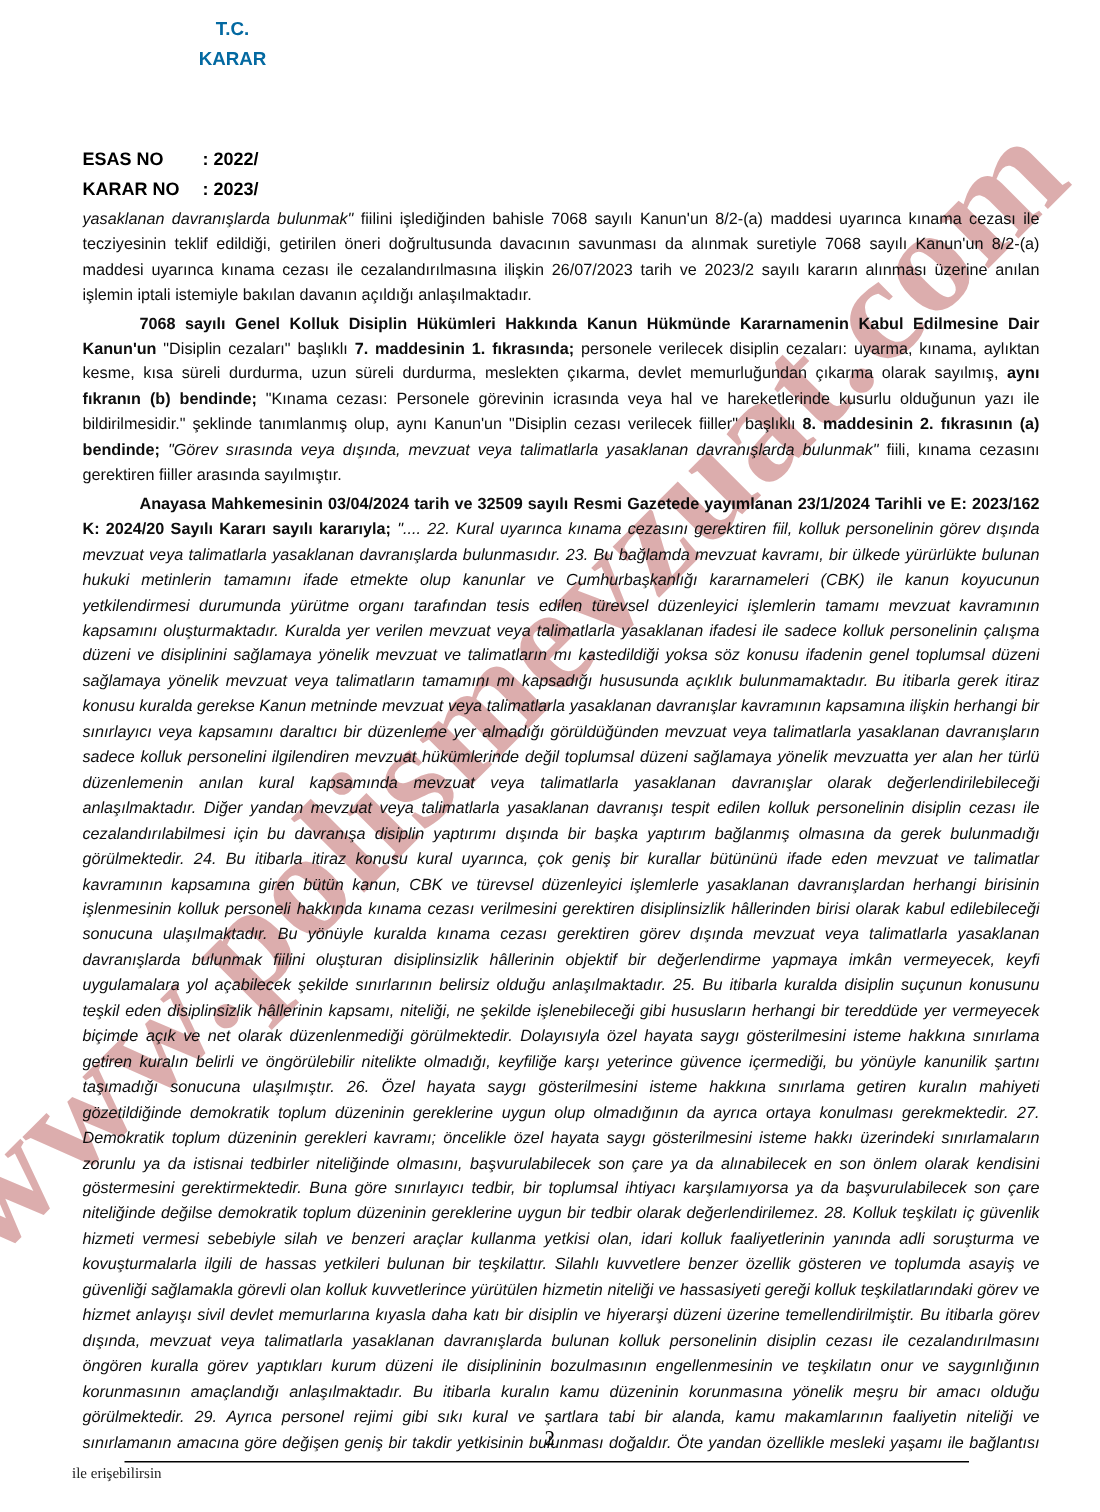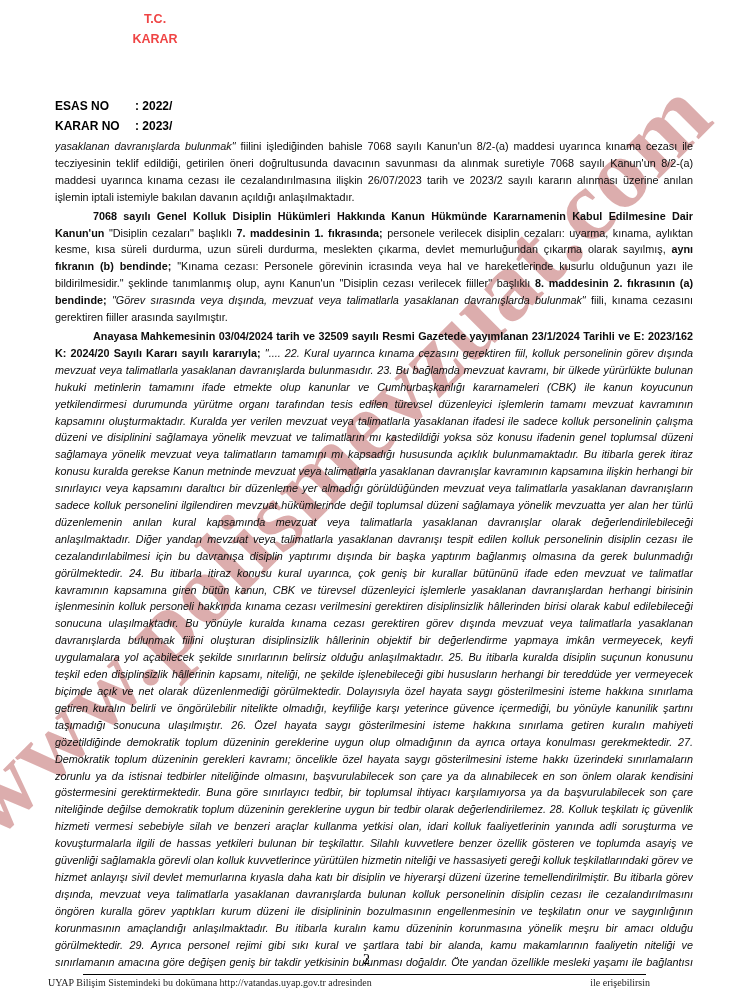--- a/index.html
+++ b/index.html
@@ -24,21 +24,21 @@
     transform:rotate(-45deg);
     transform-origin:0 100%;
     z-index:0;
     pointer-events:none;
     letter-spacing:1px;
   }
   .content{position:relative;z-index:1;}
   .court-header{
     position:absolute;top:10px;left:0;width:310px;
     text-align:center;font-weight:bold;font-size:12.5px;line-height:19.5px;
-    color:#ef4444;
+    color:#0369a1;
   }
   .case-numbers{
     position:absolute;top:97px;left:55px;
     font-weight:bold;font-size:12px;color:#000;
   }
   .case-row{display:flex;height:19.5px;line-height:19.5px;}
   .case-label{width:80px;}
   .body-text{
     position:absolute;top:138px;left:55px;width:638px;
     font-size:10.8px;line-height:16.9px;
@@ -96,18 +96,17 @@
       <p><span class="seg-italic">yasaklanan davranışlarda bulunmak" </span><span class="seg-normal">fiilini işlediğinden bahisle 7068 sayılı Kanun'un 8/2-(a) maddesi uyarınca kınama cezası ile tecziyesinin teklif edildiği, getirilen öneri doğrultusunda davacının savunması da alınmak suretiyle 7068 sayılı Kanun'un 8/2-(a) maddesi uyarınca kınama cezası ile cezalandırılmasına ilişkin 26/07/2023 tarih ve 2023/2 sayılı kararın alınması üzerine anılan işlemin iptali istemiyle bakılan davanın açıldığı anlaşılmaktadır.</span></p>
       <p class="indent"><span class="seg-bold">7068 sayılı Genel Kolluk Disiplin Hükümleri Hakkında Kanun Hükmünde Kararnamenin Kabul Edilmesine Dair Kanun'un </span><span class="seg-normal">"Disiplin cezaları" başlıklı </span><span class="seg-bold">7. maddesinin 1. fıkrasında;</span><span class="seg-normal"> personele verilecek disiplin cezaları: uyarma, kınama, aylıktan kesme, kısa süreli durdurma, uzun süreli durdurma, meslekten çıkarma, devlet memurluğundan çıkarma olarak sayılmış, </span><span class="seg-bold">aynı fıkranın (b) bendinde;</span><span class="seg-normal"> "Kınama cezası: Personele görevinin icrasında veya hal ve hareketlerinde kusurlu olduğunun yazı ile bildirilmesidir." şeklinde tanımlanmış olup, aynı Kanun'un "Disiplin cezası verilecek fiiller" başlıklı </span><span class="seg-bold">8. maddesinin 2. fıkrasının (a) bendinde;</span><span class="seg-italic"> "Görev sırasında veya dışında, mevzuat veya talimatlarla yasaklanan davranışlarda bulunmak" </span><span class="seg-normal"> fiili, kınama cezasını gerektiren fiiller arasında sayılmıştır.</span></p>
       <p class="indent"><span class="seg-bold">Anayasa Mahkemesinin 03/04/2024 tarih ve 32509 sayılı Resmi Gazetede yayımlanan 23/1/2024 Tarihli ve E: 2023/162 K: 2024/20 Sayılı Kararı sayılı kararıyla; </span><span class="seg-italic">".... 22. Kural uyarınca kınama cezasını gerektiren fiil, kolluk personelinin görev dışında mevzuat veya talimatlarla yasaklanan davranışlarda bulunmasıdır. 23. Bu bağlamda mevzuat kavramı, bir ülkede yürürlükte bulunan hukuki metinlerin tamamını ifade etmekte olup kanunlar ve Cumhurbaşkanlığı kararnameleri (CBK) ile kanun koyucunun yetkilendirmesi durumunda yürütme organı tarafından tesis edilen türevsel düzenleyici işlemlerin tamamı mevzuat kavramının kapsamını oluşturmaktadır. Kuralda yer verilen mevzuat veya talimatlarla yasaklanan ifadesi ile sadece kolluk personelinin çalışma düzeni ve disiplinini sağlamaya yönelik mevzuat ve talimatların mı kastedildiği yoksa söz konusu ifadenin genel toplumsal düzeni sağlamaya yönelik mevzuat veya talimatların tamamını mı kapsadığı hususunda açıklık bulunmamaktadır. Bu itibarla gerek itiraz konusu kuralda gerekse Kanun metninde mevzuat veya talimatlarla yasaklanan davranışlar kavramının kapsamına ilişkin herhangi bir sınırlayıcı veya kapsamını daraltıcı bir düzenleme yer almadığı görüldüğünden mevzuat veya talimatlarla yasaklanan davranışların sadece kolluk personelini ilgilendiren mevzuat hükümlerinde değil toplumsal düzeni sağlamaya yönelik mevzuatta yer alan her türlü düzenlemenin anılan kural kapsamında mevzuat veya talimatlarla yasaklanan davranışlar olarak değerlendirilebileceği anlaşılmaktadır. Diğer yandan mevzuat veya talimatlarla yasaklanan davranışı tespit edilen kolluk personelinin disiplin cezası ile cezalandırılabilmesi için bu davranışa disiplin yaptırımı dışında bir başka yaptırım bağlanmış olmasına da gerek bulunmadığı görülmektedir. 24. Bu itibarla itiraz konusu kural uyarınca, çok geniş bir kurallar bütününü ifade eden mevzuat ve talimatlar kavramının kapsamına giren bütün kanun, CBK ve türevsel düzenleyici işlemlerle yasaklanan davranışlardan herhangi birisinin işlenmesinin kolluk personeli hakkında kınama cezası verilmesini gerektiren disiplinsizlik hâllerinden birisi olarak kabul edilebileceği sonucuna ulaşılmaktadır. Bu yönüyle kuralda kınama cezası gerektiren görev dışında mevzuat veya talimatlarla yasaklanan davranışlarda bulunmak fiilini oluşturan disiplinsizlik hâllerinin objektif bir değerlendirme yapmaya imkân vermeyecek, keyfi uygulamalara yol açabilecek şekilde sınırlarının belirsiz olduğu anlaşılmaktadır. 25. Bu itibarla kuralda disiplin suçunun konusunu teşkil eden disiplinsizlik hâllerinin kapsamı, niteliği, ne şekilde işlenebileceği gibi hususların herhangi bir tereddüde yer vermeyecek biçimde açık ve net olarak düzenlenmediği görülmektedir. Dolayısıyla özel hayata saygı gösterilmesini isteme hakkına sınırlama getiren kuralın belirli ve öngörülebilir nitelikte olmadığı, keyfiliğe karşı yeterince güvence içermediği, bu yönüyle kanunilik şartını taşımadığı sonucuna ulaşılmıştır. 26. Özel hayata saygı gösterilmesini isteme hakkına sınırlama getiren kuralın mahiyeti gözetildiğinde demokratik toplum düzeninin gereklerine uygun olup olmadığının da ayrıca ortaya konulması gerekmektedir. 27. Demokratik toplum düzeninin gerekleri kavramı; öncelikle özel hayata saygı gösterilmesini isteme hakkı üzerindeki sınırlamaların zorunlu ya da istisnai tedbirler niteliğinde olmasını, başvurulabilecek son çare ya da alınabilecek en son önlem olarak kendisini göstermesini gerektirmektedir. Buna göre sınırlayıcı tedbir, bir toplumsal ihtiyacı karşılamıyorsa ya da başvurulabilecek son çare niteliğinde değilse demokratik toplum düzeninin gereklerine uygun bir tedbir olarak değerlendirilemez. 28. Kolluk teşkilatı iç güvenlik hizmeti vermesi sebebiyle silah ve benzeri araçlar kullanma yetkisi olan, idari kolluk faaliyetlerinin yanında adli soruşturma ve kovuşturmalarla ilgili de hassas yetkileri bulunan bir teşkilattır. Silahlı kuvvetlere benzer özellik gösteren ve toplumda asayiş ve güvenliği sağlamakla görevli olan kolluk kuvvetlerince yürütülen hizmetin niteliği ve hassasiyeti gereği kolluk teşkilatlarındaki görev ve hizmet anlayışı sivil devlet memurlarına kıyasla daha katı bir disiplin ve hiyerarşi düzeni üzerine temellendirilmiştir. Bu itibarla görev dışında, mevzuat veya talimatlarla yasaklanan davranışlarda bulunan kolluk personelinin disiplin cezası ile cezalandırılmasını öngören kuralla görev yaptıkları kurum düzeni ile disiplininin bozulmasının engellenmesinin ve teşkilatın onur ve saygınlığının korunmasının amaçlandığı anlaşılmaktadır. Bu itibarla kuralın kamu düzeninin korunmasına yönelik meşru bir amacı olduğu görülmektedir. 29. Ayrıca personel rejimi gibi sıkı kural ve şartlara tabi bir alanda, kamu makamlarının faaliyetin niteliği ve sınırlamanın amacına göre değişen geniş bir takdir yetkisinin bulunması doğaldır. Öte yandan özellikle mesleki yaşamı ile bağlantısı olabilecek bazı özel hayat unsurları açısından, başvurucunun mesleki ve etik kurallara aykırı davranışlarının kamu görevlilerinin ve bu bağlamda kamu hizmetinin</span></p>
     </main>
 
     <div class="page-number">2</div>
 
     <div class="footer-rule"></div>
 
     <footer class="doc-footer">
-      <span>UYAP Bilişim Sistemindeki bu dokümana http://vatandas.uyap.gov.tr adresinden</span>
       <span>ile erişebilirsin</span>
     </footer>
 
   </div>
 </div>
 
 </body></html>

